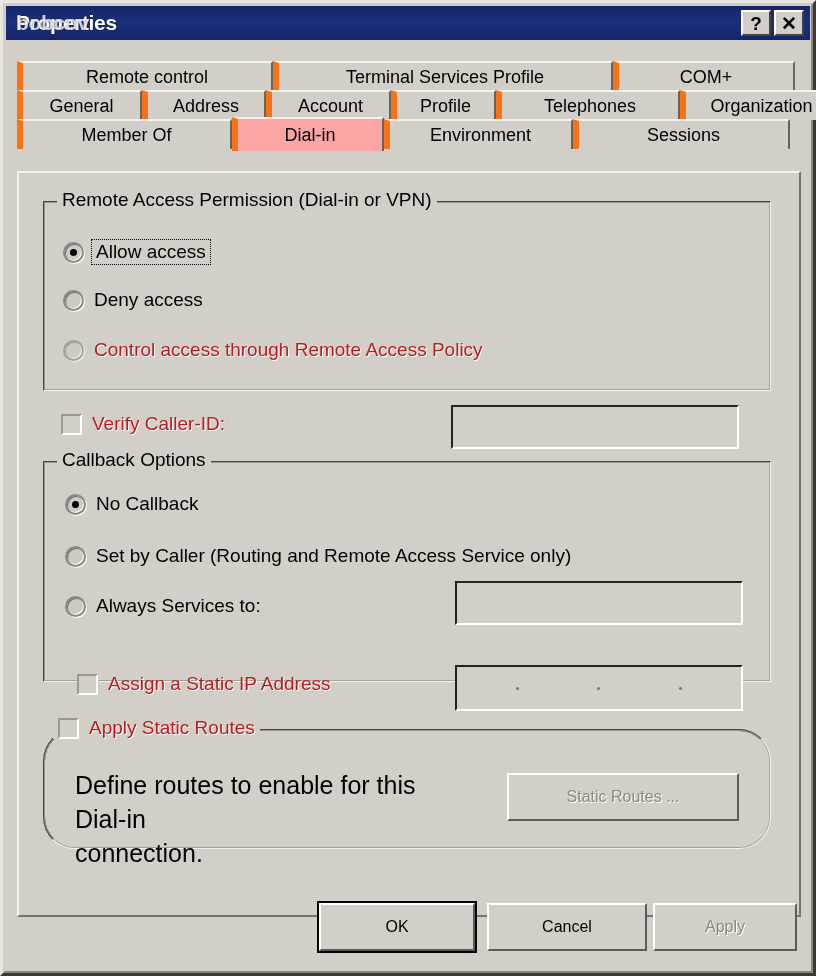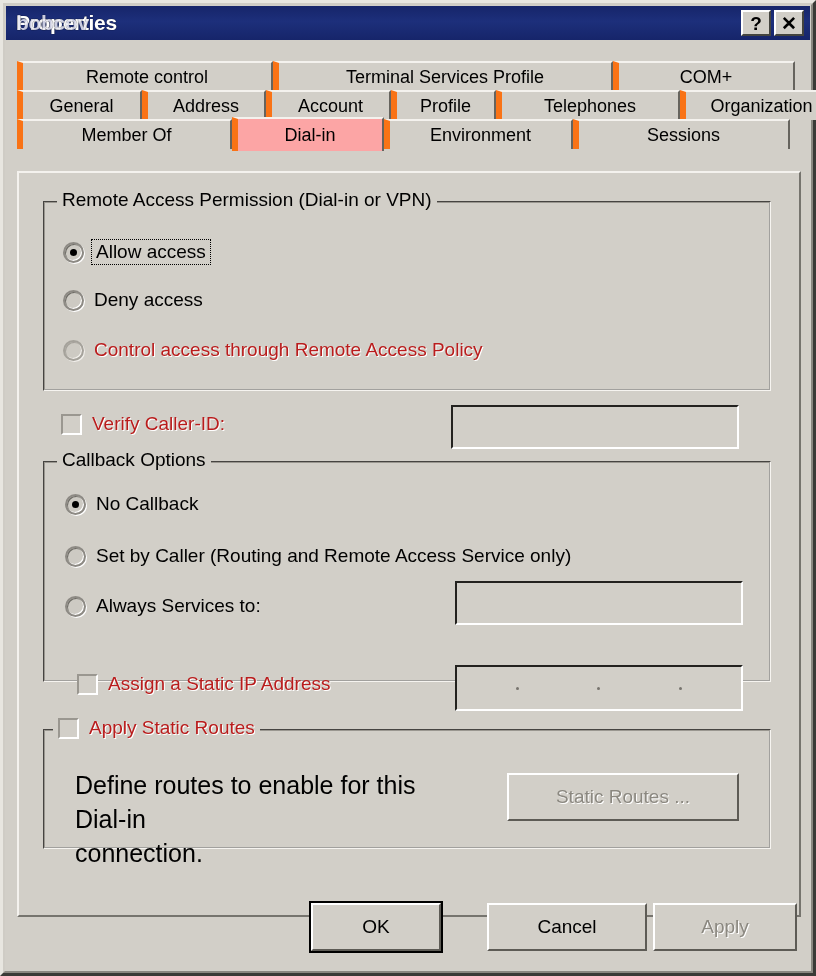--- a/index.html
+++ b/index.html
@@ -174,21 +174,21 @@
   
   .btn{
     position:absolute;
     background:#d2cfc8;
     border-left:2px solid #ffffff;
     border-top:2px solid #ffffff;
     border-right:2px solid #5d5b55;
     border-bottom:2px solid #5d5b55;
     box-sizing:border-box;
     display:flex;align-items:center;justify-content:center;
-    font-size:19px;color:#000;cursor:default;
+    font-size:16px;color:#000;cursor:default;
     font-family:"Liberation Sans", sans-serif;
   }
   .btn.default{outline:2px solid #000;outline-offset:0px;}
   .btn.disabled{color:#8b8880;text-shadow:1px 1px 0 #ffffff;}
   .static-text{position:absolute;font-size:25px;color:#000;line-height:1.35;}
 </style>
 </head>
 <body>
 
 <div class="window">
@@ -312,33 +312,33 @@
       <span class="checkbox disabled"></span>
       <span class="lbl disabled">Assign a Static IP Address</span>
     </div>
     <div class="field ipfield" style="left:436px;top:492px;width:288px;height:46px;">
       <span class="ipdot"></span>
       <span class="ipdot"></span>
       <span class="ipdot"></span>
 
     </div>
 
-    <div class="group disabled" style="left:24px;top:556px;width:728px;height:120px;">
+    <div class="group disabled" style="left:24px;top:556px;width:728px;height:120px;border-radius:32px;">
       <div class="legend" style="left:8px;display:flex;align-items:center;gap:10px;">
         <span class="checkbox disabled"></span>
         <span class="lbl disabled" style="margin-left:0">Apply Static Routes</span>
       </div>
 
       <div class="static-text" style="left:30px;top:38px;width:370px;">
         <div>Define routes to enable for this Dial-in</div>
         <div>connection.</div>
       </div>
 
       <div class="btn disabled" style="left:462px;top:42px;width:232px;height:48px;">Static Routes ...</div>
     </div>
 
   </div>
 
-  <div class="btn default" style="left:308px;top:900px;width:130px;height:48px;">OK</div>
+  <div class="btn default" style="left:316px;top:900px;width:156px;height:48px;">OK</div>
   <div class="btn" style="left:484px;top:900px;width:160px;height:48px;">Cancel</div>
   <div class="btn disabled" style="left:650px;top:900px;width:144px;height:48px;">Apply</div>
 
 </div>
 
 </body></html>

